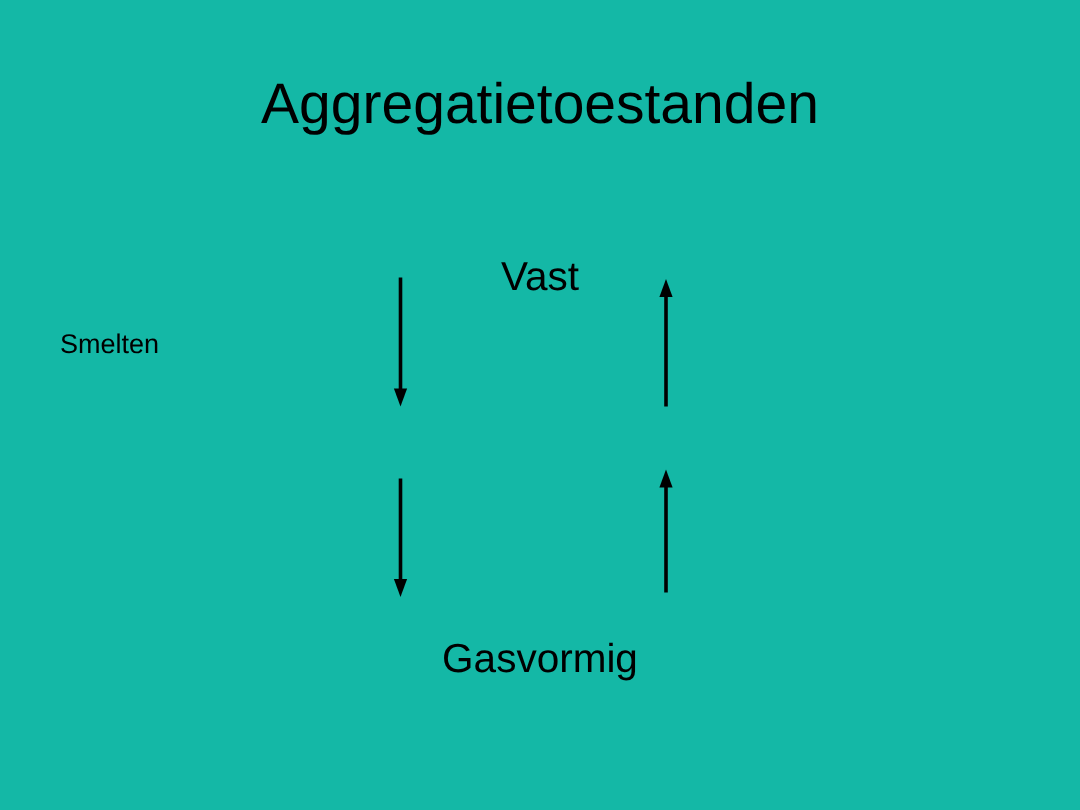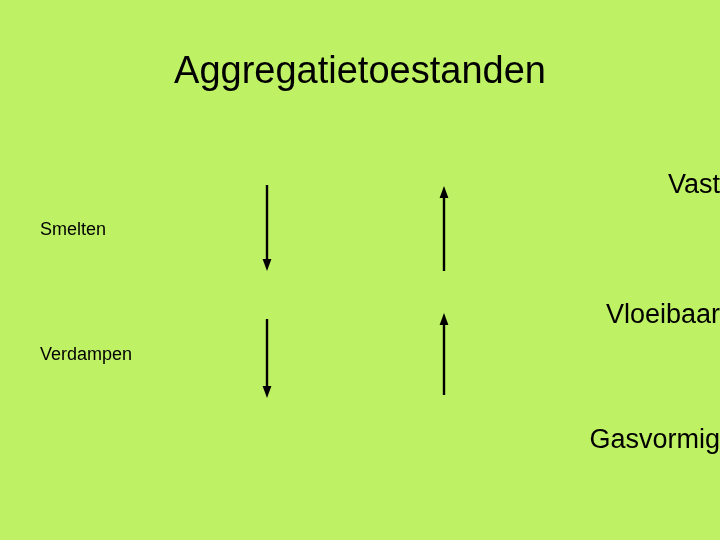--- a/index.html
+++ b/index.html
@@ -4,21 +4,21 @@
 <style>
   html, body {
     margin: 0;
     padding: 0;
     background: #ffffff;
   }
   #slide {
     position: relative;
     width: 720px;
     height: 540px;
-    background: #bef264;
+    background: #14b8a6;
     overflow: hidden;
     font-family: "Liberation Sans", sans-serif;
     color: #000000;
     -webkit-font-smoothing: antialiased;
   }
   #title {
     position: absolute;
     left: 0;
     top: 48px;
     width: 720px;
@@ -27,21 +27,21 @@
     line-height: 44px;
     font-weight: 400;
     letter-spacing: 0px;
     color: #000000;
     white-space: nowrap;
   }
   .state-label {
     position: absolute;
     width: 720px;
     left: 0;
-    text-align: right;
+    text-align: center;
     font-size: 27px;
     line-height: 32px;
     font-weight: 400;
     color: #000000;
     white-space: nowrap;
   }
   .process-label {
     position: absolute;
     font-size: 18px;
     line-height: 32px;
@@ -69,28 +69,26 @@
 </style>
 </head>
 <body>
 
 <div id="slide">
 
   <div id="title">Aggregatietoestanden</div>
 
   <div class="state-label" id="label-vast">Vast</div>
 
-  <div class="state-label" id="label-vloeibaar">Vloeibaar</div>
 
   <div class="state-label" id="label-gasvormig">Gasvormig</div>
 
   <div class="process-label" id="label-smelten">Smelten</div>
 
 
-  <div class="process-label" id="label-verdampen">Verdampen</div>
 
 
   <svg class="arrow-svg" id="arrow-smelten" width="30" height="100" viewBox="0 0 30 100" aria-hidden="true">
     <line x1="15" y1="7" x2="15" y2="86" stroke="#000000" stroke-width="2.4"></line>
     <polygon points="15,93 10.6,81 19.4,81" fill="#000000"></polygon>
   </svg>
 
   <svg class="arrow-svg" id="arrow-stollen" width="30" height="100" viewBox="0 0 30 100" aria-hidden="true">
     <line x1="15" y1="93" x2="15" y2="14" stroke="#000000" stroke-width="2.4"></line>
     <polygon points="15,8 10.6,20 19.4,20" fill="#000000"></polygon>

